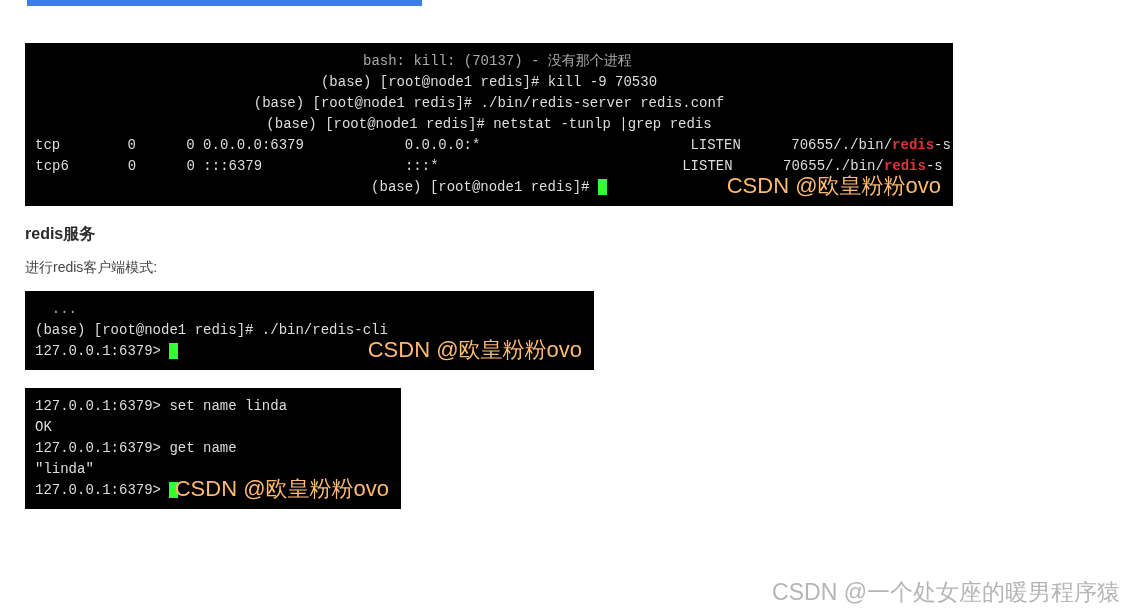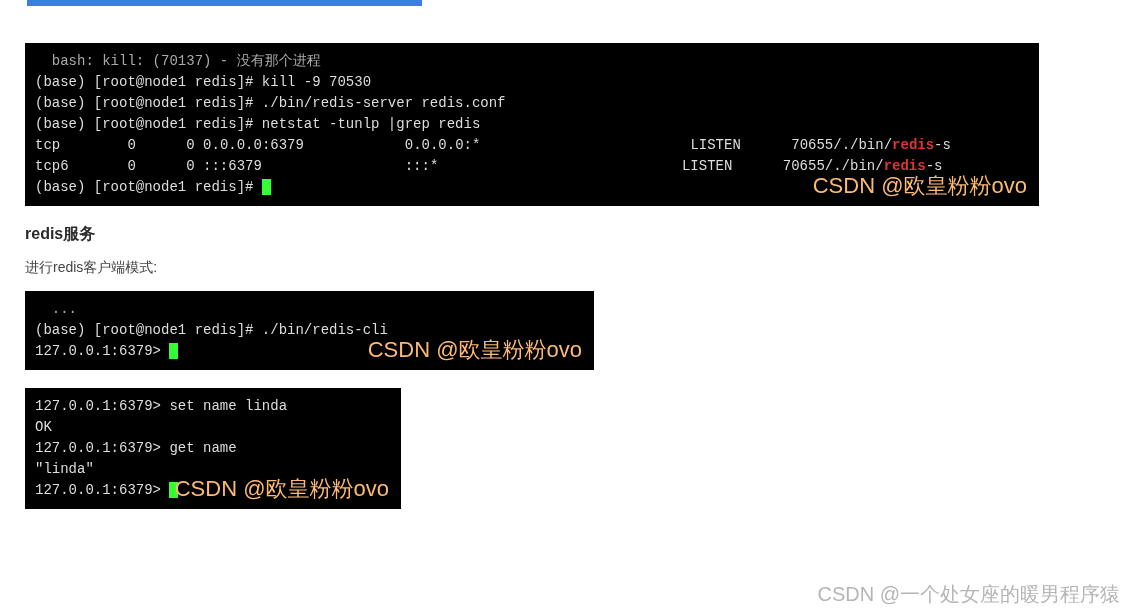--- a/index.html
+++ b/index.html
@@ -14,21 +14,21 @@
       background: #000000;
       color: #dddddd;
       font-family: "Consolas", "Courier New", monospace;
       font-size: 14px;
       line-height: 1.5;
       padding: 8px 10px;
       white-space: pre;
       position: relative;
       margin-bottom: 18px;
     }
-    .terminal-wide { width: 1014px; }
+    .terminal-wide { width: 928px; text-align: center; }
     .terminal-med { width: 569px; }
     .terminal-small { width: 376px; }
     .cursor {
       display: inline-block;
       width: 9px;
       height: 16px;
       background: #33ff33;
       vertical-align: text-bottom;
     }
     .hl { color: #d93737; font-weight: bold; }
@@ -51,21 +51,21 @@
       font-size: 14px;
       color: #444;
       margin: 12px 0 14px;
     }
     .page-watermark {
       position: fixed;
       bottom: 8px;
       right: 14px;
       color: rgba(120,120,120,0.55);
       font-family: Arial, "Microsoft YaHei", sans-serif;
-      font-size: 20px;
+      font-size: 23px;
     }
     .top-bar {
       width: 395px;
       height: 6px;
       background: #3b7de3;
       margin-left: 27px;
       margin-bottom: 12px;
     }
     .trunc-line {
       color: #aaa;

